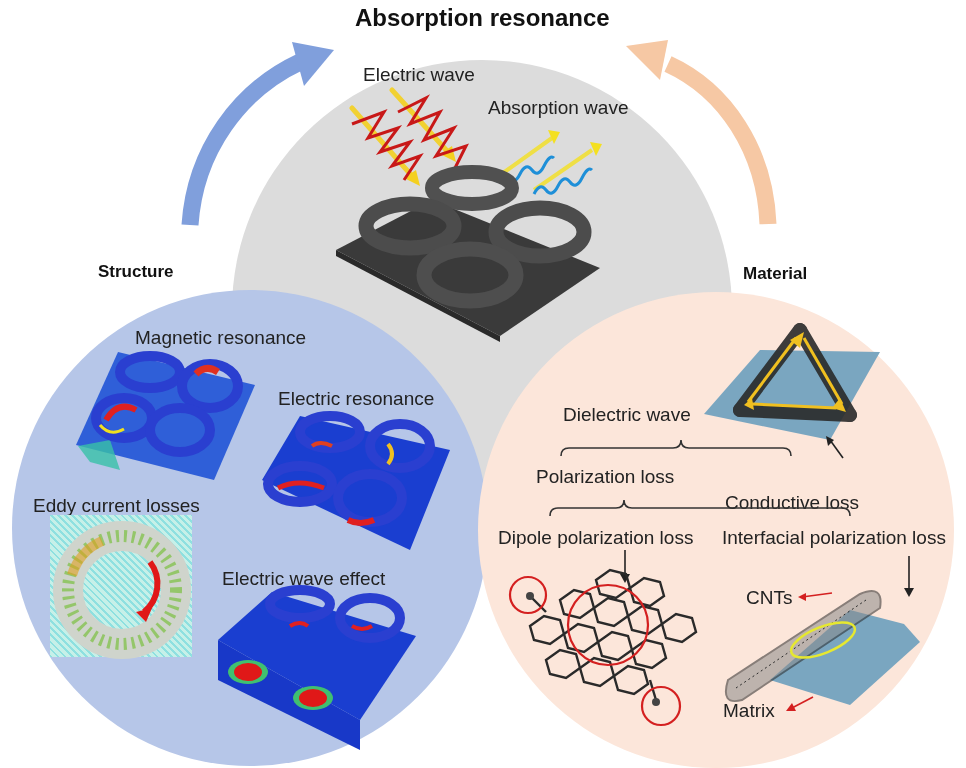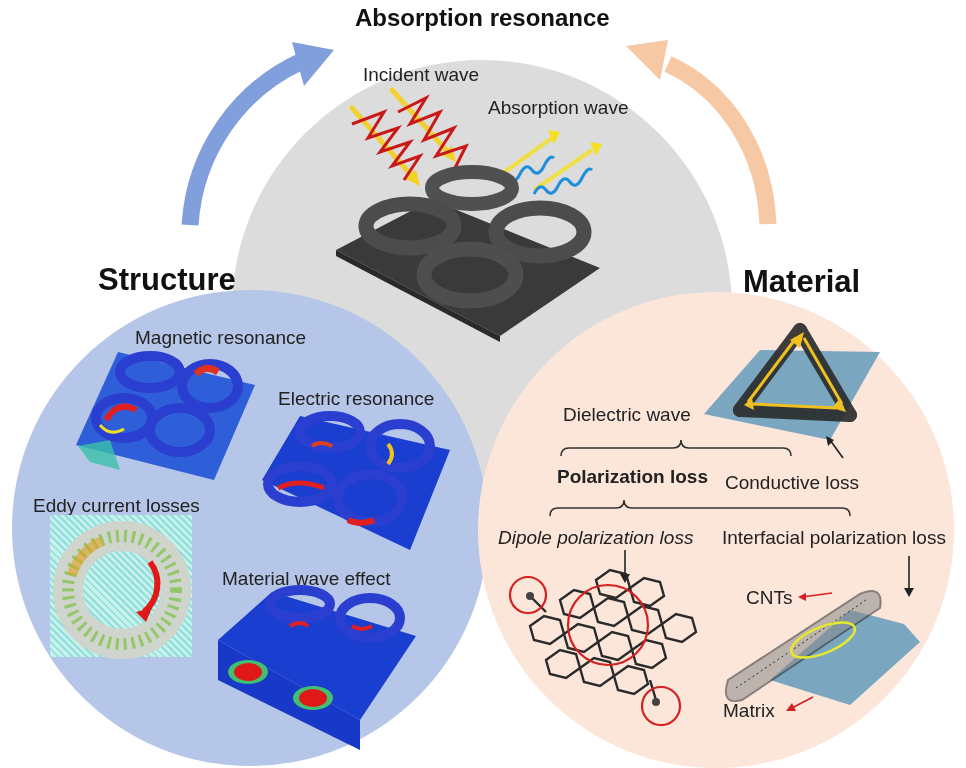--- a/index.html
+++ b/index.html
@@ -1,20 +1,20 @@
 <!DOCTYPE html>
 <html><head>
 <meta charset="utf-8">
 <style>
   html,body{margin:0;padding:0;background:#ffffff;}
   body{width:966px;height:768px;position:relative;overflow:hidden;font-family:"Liberation Sans",sans-serif;color:#1a1a1a;}
   .abs{position:absolute;}
   .circle{position:absolute;border-radius:50%;}
   .lbl{position:absolute;white-space:nowrap;font-size:19px;color:#222;}
-  .title{position:absolute;white-space:nowrap;font-weight:bold;font-size:31px;color:#111;}
+  .title{position:absolute;white-space:nowrap;font-weight:bold;font-size:17px;color:#111;}
   svg{position:absolute;overflow:visible;}
 </style>
 </head>
 <body>
 
 
 
 
 <div class="circle" style="left:232px;top:60px;width:500px;height:500px;background:#dcdcdc;"></div>
 <div class="circle" style="left:12px;top:290px;width:476px;height:476px;background:#b6c6e8;"></div>
@@ -29,21 +29,21 @@
   <path d="M768,224 C765,150 725,90 668,64" fill="none" stroke="#f6c8a4" stroke-width="17"></path>
   <polygon points="626,46 668,40 660,80" fill="#f6c8a4"></polygon>
 </svg>
 
 
 <div class="title" style="left:355px;top:4px;font-size:24px;">Absorption resonance</div>
 <div class="title" style="left:98px;top:262px;">Structure</div>
 <div class="title" style="left:743px;top:264px;">Material</div>
 
 
-<div class="lbl" style="left:363px;top:64px;">Incident wave</div>
+<div class="lbl" style="left:363px;top:64px;">Electric wave</div>
 <div class="lbl" style="left:488px;top:97px;">Absorption wave</div>
 
 <svg width="966" height="768" style="left:0;top:0;">
   <g>
     <line x1="352" y1="108" x2="412" y2="176" stroke="#f4d020" stroke-width="5" stroke-linecap="round" opacity="0.9"></line>
     <polygon points="404,178 420,186 416,170" fill="#f4d020"></polygon>
     <polyline points="352,124 384,112 368,138 398,128 380,152 410,142 392,166 420,156 404,180" fill="none" stroke="#c81818" stroke-width="3"></polyline>
   </g>
   <g>
     <line x1="392" y1="90" x2="448" y2="152" stroke="#f4d020" stroke-width="5" stroke-linecap="round" opacity="0.9"></line>
@@ -70,21 +70,21 @@
   <ellipse cx="472" cy="188" rx="40" ry="16" fill="none" stroke="#505050" stroke-width="14"></ellipse>
   <ellipse cx="410" cy="226" rx="44" ry="22" fill="none" stroke="#4c4c4c" stroke-width="15"></ellipse>
   <ellipse cx="540" cy="232" rx="44" ry="24" fill="none" stroke="#4c4c4c" stroke-width="15"></ellipse>
   <ellipse cx="470" cy="275" rx="46" ry="26" fill="none" stroke="#4e4e4e" stroke-width="15"></ellipse>
 </svg>
 
 
 <div class="lbl" style="left:135px;top:327px;">Magnetic resonance</div>
 <div class="lbl" style="left:278px;top:388px;">Electric resonance</div>
 <div class="lbl" style="left:33px;top:495px;">Eddy current losses</div>
-<div class="lbl" style="left:222px;top:568px;">Material wave effect</div>
+<div class="lbl" style="left:222px;top:568px;">Electric wave effect</div>
 
 <svg width="966" height="768" style="left:0;top:0;">
   <polygon points="76,445 118,352 255,385 214,480" fill="#2f5fd8"></polygon>
   <polygon points="78,446 110,440 120,470 90,462" fill="#38c0a8" opacity="0.8"></polygon>
   <ellipse cx="150" cy="372" rx="30" ry="16" fill="none" stroke="#2a3fd0" stroke-width="10"></ellipse>
   <ellipse cx="210" cy="386" rx="28" ry="22" fill="none" stroke="#2a3fd0" stroke-width="10"></ellipse>
   <ellipse cx="124" cy="418" rx="28" ry="20" fill="none" stroke="#2a3fd0" stroke-width="10"></ellipse>
   <ellipse cx="180" cy="430" rx="30" ry="22" fill="none" stroke="#2a3fd0" stroke-width="10"></ellipse>
   <path d="M106,420 q12,-20 30,-10" stroke="#e02020" stroke-width="6" fill="none"></path>
   <path d="M196,374 q10,-10 22,-2" stroke="#e03020" stroke-width="7" fill="none"></path>
@@ -146,28 +146,28 @@
 
 <div class="lbl" style="left:563px;top:404px;">Dielectric wave</div>
 <svg width="966" height="768" style="left:0;top:0;">
   <path d="M561,456 q0,-8 8,-8 h104 q8,0 8,-8 q0,8 8,8 h94 q8,0 8,8" fill="none" stroke="#333" stroke-width="1.6"></path>
 </svg>
 <svg width="966" height="768" style="left:0;top:0;">
   <line x1="843" y1="458" x2="830" y2="440" stroke="#222" stroke-width="1.6"></line>
   <polygon points="826,436 834,440 828,446" fill="#222"></polygon>
 </svg>
 
-<div class="lbl" style="left:557px;top:466px;font-weight:bold;">Polarization loss</div>
-<div class="lbl" style="left:725px;top:472px;">Conductive loss</div>
+<div class="lbl" style="left:536px;top:466px;">Polarization loss</div>
+<div class="lbl" style="left:725px;top:492px;">Conductive loss</div>
 
 <svg width="966" height="768" style="left:0;top:0;">
   <path d="M550,516 q0,-8 8,-8 h58 q8,0 8,-8 q0,8 8,8 h210 q8,0 8,8" fill="none" stroke="#333" stroke-width="1.6"></path>
 </svg>
 
-<div class="lbl" style="left:498px;top:527px;font-style:italic;">Dipole polarization loss</div>
+<div class="lbl" style="left:498px;top:527px;">Dipole polarization loss</div>
 <div class="lbl" style="left:722px;top:527px;">Interfacial polarization loss</div>
 
 <svg width="966" height="768" style="left:0;top:0;">
   <line x1="625" y1="550" x2="625" y2="578" stroke="#222" stroke-width="1.6"></line>
   <polygon points="620,574 630,574 625,583" fill="#222"></polygon>
 </svg>
 <svg width="966" height="768" style="left:0;top:0;">
   <line x1="909" y1="556" x2="909" y2="592" stroke="#222" stroke-width="1.6"></line>
   <polygon points="904,588 914,588 909,597" fill="#222"></polygon>
 </svg>

